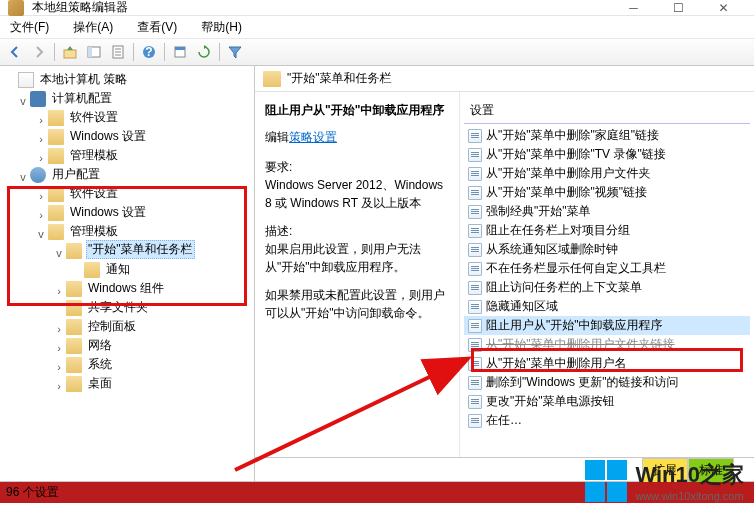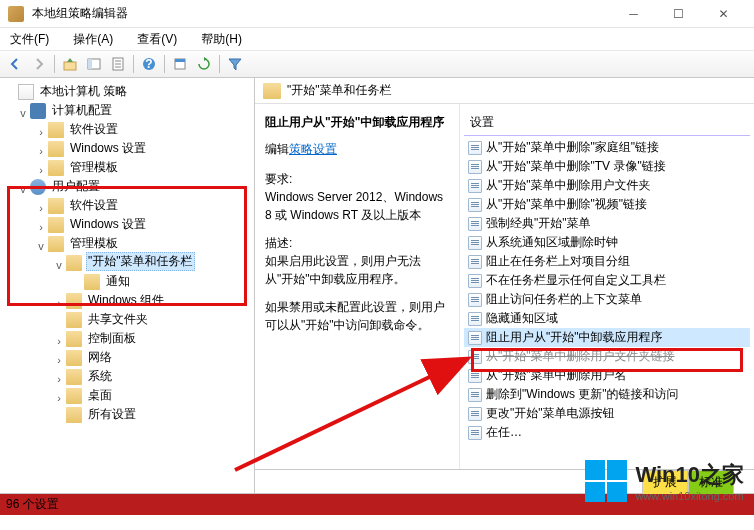--- a/index.html
+++ b/index.html
@@ -1,17 +1,17 @@
 <!DOCTYPE html>
 <html><head>
 <meta charset="utf-8">
 <style>
 *{margin:0;padding:0;box-sizing:border-box;font-family:"Microsoft YaHei","SimSun",sans-serif;font-size:12px;}
 body{background:#fff;width:754px;height:530px;overflow:hidden;position:relative;}
-.titlebar{height:28px;display:flex;align-items:center;padding:2px 8px;border-bottom:1px solid #e5e5e5;}
+.titlebar{height:16px;display:flex;align-items:center;padding:2px 8px;border-bottom:1px solid #e5e5e5;}
 .titlebar .app-icon{width:16px;height:16px;margin-right:8px;background:linear-gradient(135deg,#d4a85a,#b8863a);border-radius:2px;}
 .titlebar .title{flex:1;}
 .win-controls{display:flex;gap:0;}
 .win-btn{width:45px;height:28px;display:flex;align-items:center;justify-content:center;color:#555;}
 .menubar{height:22px;display:flex;align-items:center;padding:2px 4px;gap:12px;}
 .menubar span{padding:2px 6px;}
 .toolbar{height:28px;display:flex;align-items:center;padding:2px 4px;gap:2px;border-top:1px solid #e8e8e8;border-bottom:1px solid #c8c8c8;background:linear-gradient(#fdfdfd,#f0f0f0);}
 .tool-btn{width:22px;height:22px;display:flex;align-items:center;justify-content:center;border:1px solid transparent;border-radius:2px;}
 .tool-sep{width:1px;height:18px;background:#c0c0c0;margin:0 2px;}
 .content{display:flex;height:415px;}
@@ -214,25 +214,20 @@
     <div class="tree-item" style="padding-left:50px">
       <span class="tw">›</span>
         <span class="icon folder-icon"></span>
       <span class="label">系统</span>
     </div>
     <div class="tree-item" style="padding-left:50px">
       <span class="tw">›</span>
         <span class="icon folder-icon"></span>
       <span class="label">桌面</span>
     </div>
-    <div class="tree-item" style="padding-left:50px">
-      <span class="tw"></span>
-        <span class="icon folder-icon"></span>
-      <span class="label">所有设置</span>
-    </div>
   </div>
 
   <div class="right-pane">
     <div class="path-bar">
       <span class="folder-icon"></span>
       <span>"开始"菜单和任务栏</span>
     </div>
     <div class="detail-area">
       <div class="detail-left">
         <div class="dtitle">阻止用户从"开始"中卸载应用程序</div>
@@ -269,25 +264,25 @@
             <div class="setting-item">
               <span class="sicon"></span>
               <span>从"开始"菜单中删除"视频"链接</span>
             </div>
             <div class="setting-item">
               <span class="sicon"></span>
               <span>强制经典"开始"菜单</span>
             </div>
             <div class="setting-item">
               <span class="sicon"></span>
+              <span>阻止在任务栏上对项目分组</span>
+            </div>
+            <div class="setting-item">
+              <span class="sicon"></span>
               <span>从系统通知区域删除时钟</span>
-            </div>
-            <div class="setting-item">
-              <span class="sicon"></span>
-              <span>阻止在任务栏上对项目分组</span>
             </div>
             <div class="setting-item">
               <span class="sicon"></span>
               <span>不在任务栏显示任何自定义工具栏</span>
             </div>
             <div class="setting-item">
               <span class="sicon"></span>
               <span>阻止访问任务栏的上下文菜单</span>
             </div>
             <div class="setting-item">

